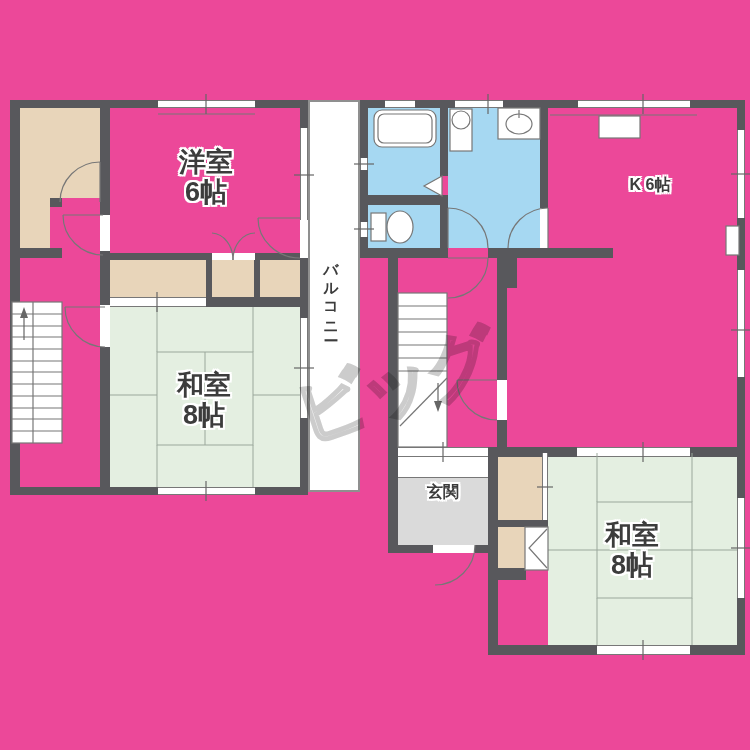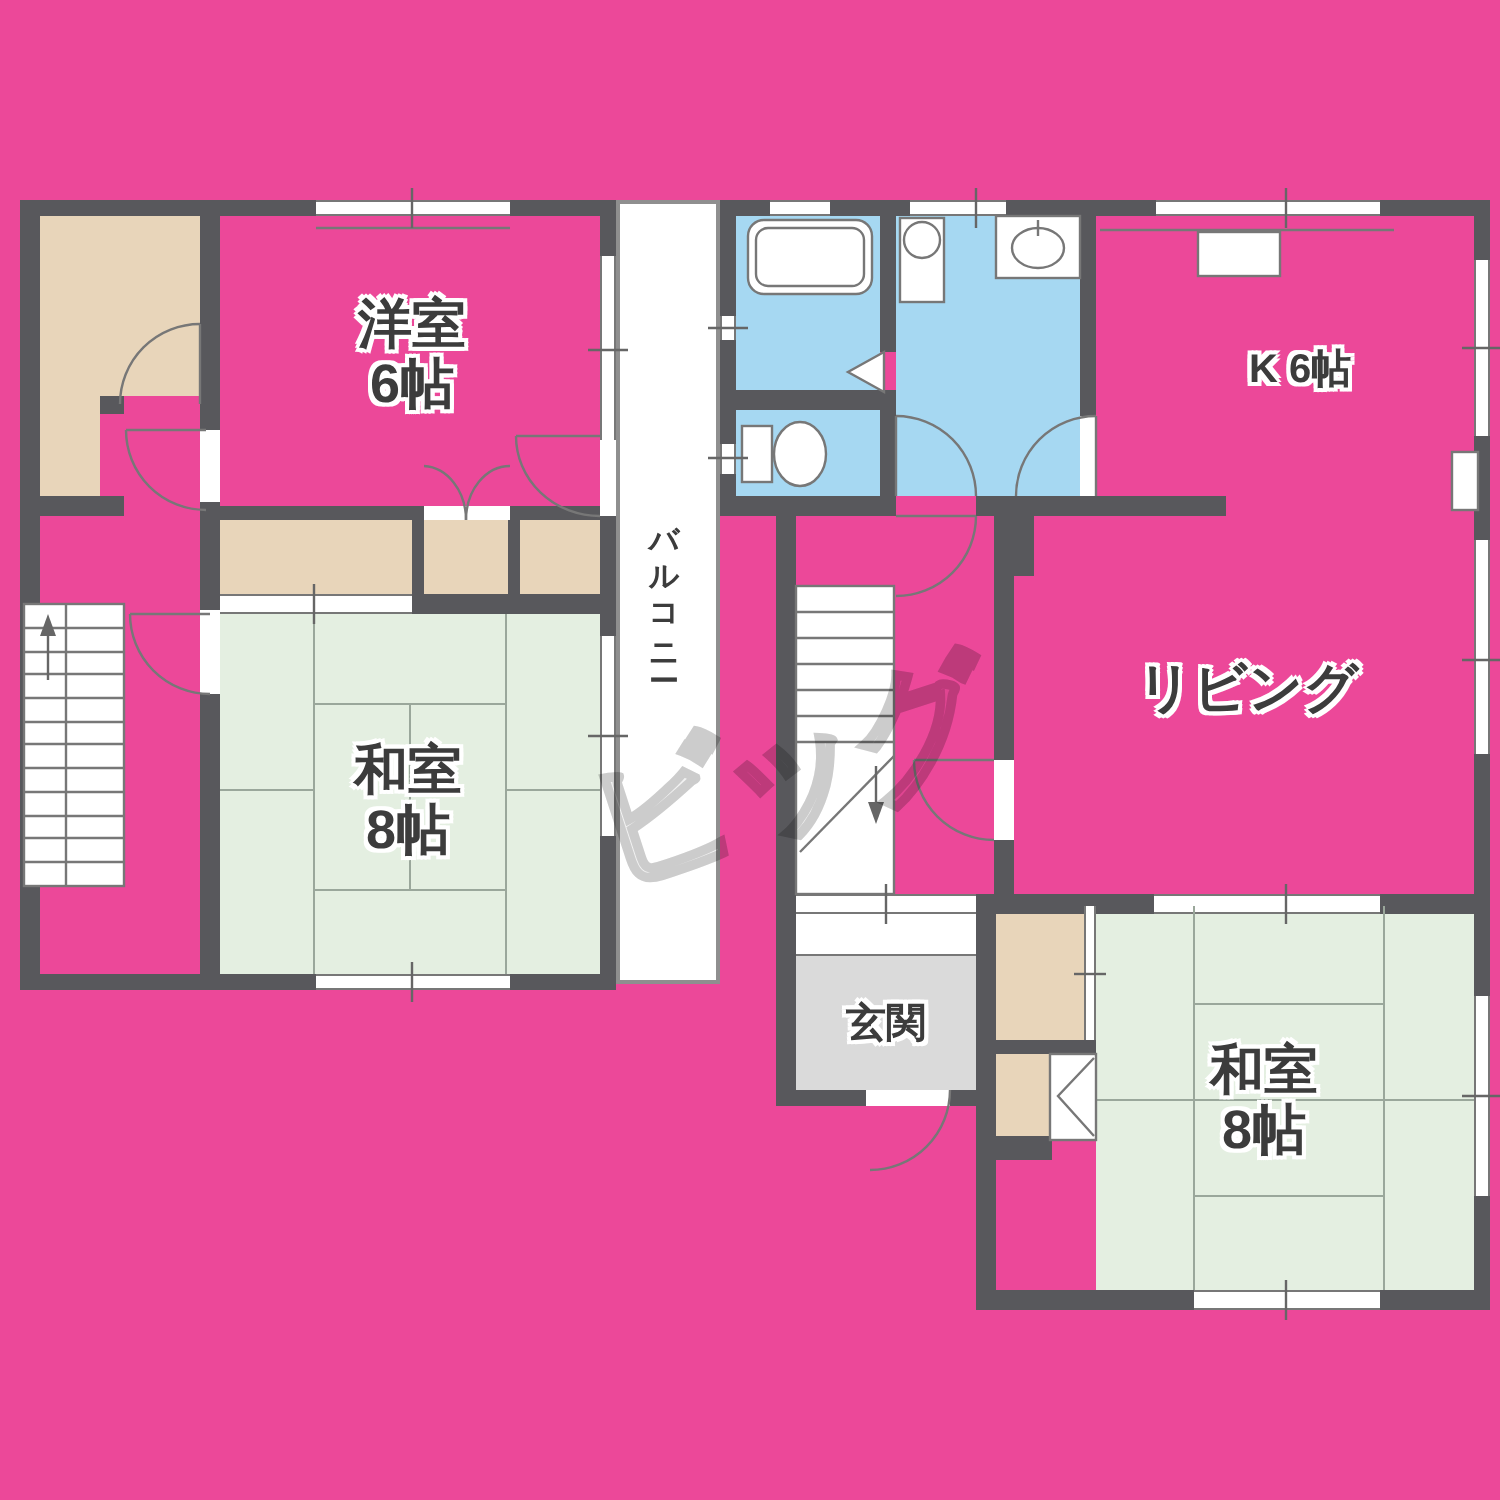--- a/index.html
+++ b/index.html
@@ -17,21 +17,21 @@
       stroke:var(--line,#777);fill:none;stroke-width:1.2;}
   .ov .fx{fill:#fff;}
   .ov .tat{stroke:var(--tatami-line,#9aa79b);stroke-width:1;}
   .ov .tick{stroke:#666;}
   .ov .head{fill:#666;stroke:none;}
   .lbl{position:absolute;z-index:50;color:var(--text,#3c3c3c);font-weight:bold;text-align:center;
        line-height:1.12;white-space:nowrap;transform:translate(-50%,-50%);
        text-shadow:-2px -2px 0 #fff,2px -2px 0 #fff,-2px 2px 0 #fff,2px 2px 0 #fff,
                    2px 0 0 #fff,-2px 0 0 #fff,0 2px 0 #fff,0 -2px 0 #fff;}
   .lbl.room{font-size:27px;}
-  .lbl.small{font-size:20px;}
+  .lbl.small{font-size:16px;}
   .lbl.vert{writing-mode:vertical-rl;transform:none;font-size:15px;font-weight:bold;
             letter-spacing:3px;line-height:1;}
   .watermark{position:absolute;z-index:60;font-size:72px;font-weight:bold;letter-spacing:-6px;
              color:#f0f0f0;-webkit-text-stroke:2.5px #c3c3c3;transform:rotate(-18deg);
              mix-blend-mode:multiply;opacity:.85;pointer-events:none;}
   .fills,.walls,.wins{position:absolute;left:0;top:0;width:100%;height:100%;}
   .fills{z-index:10}.walls{z-index:30}.wins{z-index:35}
 </style>
 </head>
 <body>
@@ -268,23 +268,22 @@
   </div>
   <div class="lbl room" style="left:204px;top:400px;">
     <span style="display:block">和室</span>
     <span style="display:block">8帖</span>
   </div>
   <div class="lbl vert" style="left:324px;top:252px;"><span>バルコニー</span></div>
   <div class="lbl small" style="left:650px;top:185px;">
     <span>K 6帖</span>
   </div>
   <div class="lbl room" style="left:624px;top:344px;">
-    <span style="display:block">リビング</span>
-  </div>
-  <div class="lbl small" style="left:443px;top:512px;">
+  </div>
+  <div class="lbl small" style="left:443px;top:492px;">
     <span>玄関</span>
   </div>
   <div class="lbl room" style="left:632px;top:550px;">
     <span style="display:block">和室</span>
     <span style="display:block">8帖</span>
   </div>
 
   <div class="watermark" style="left:292px;top:338px;"><span>ビッグ</span></div>
 
 </div>

